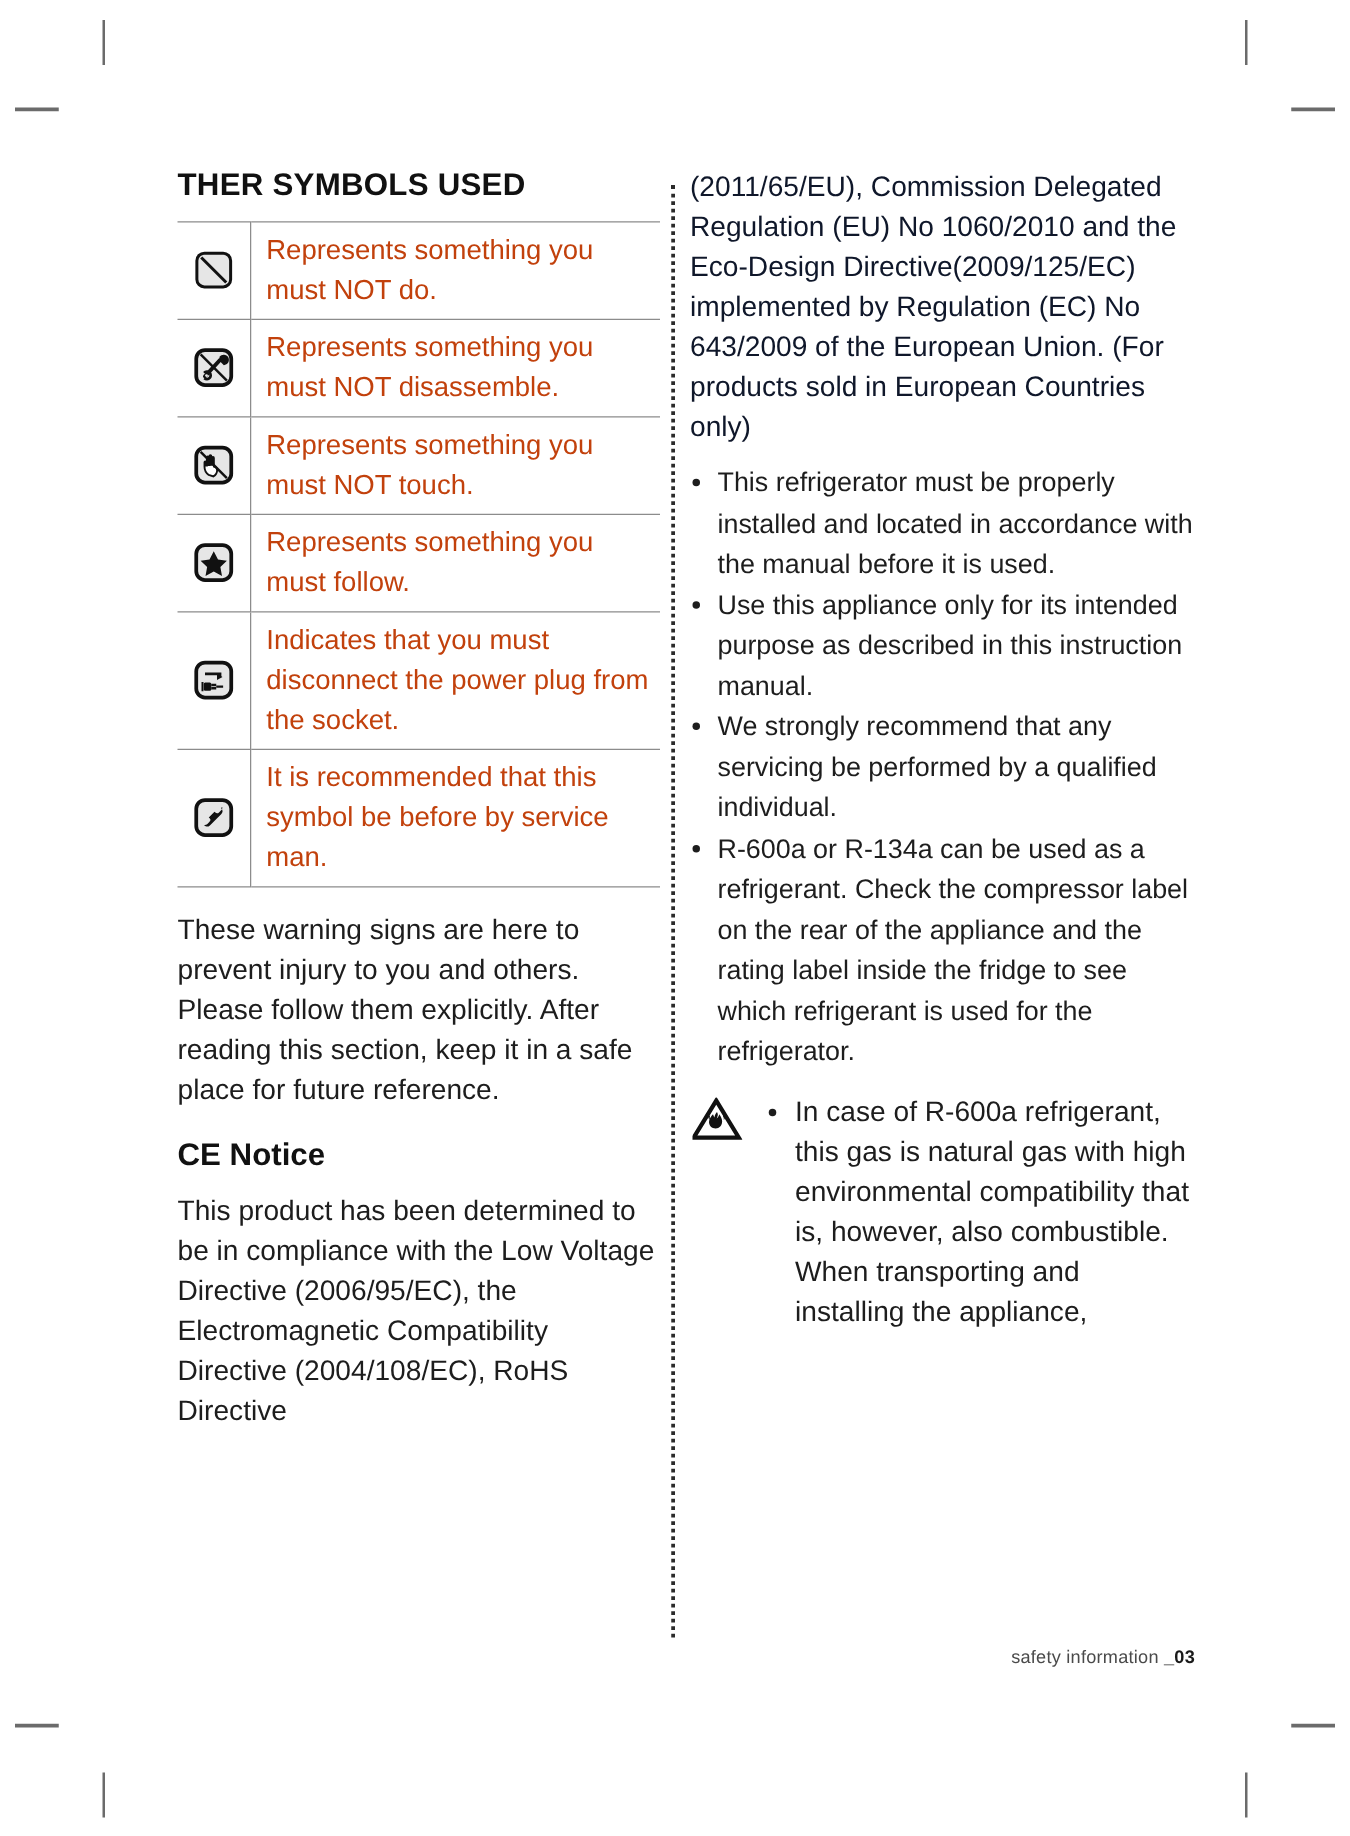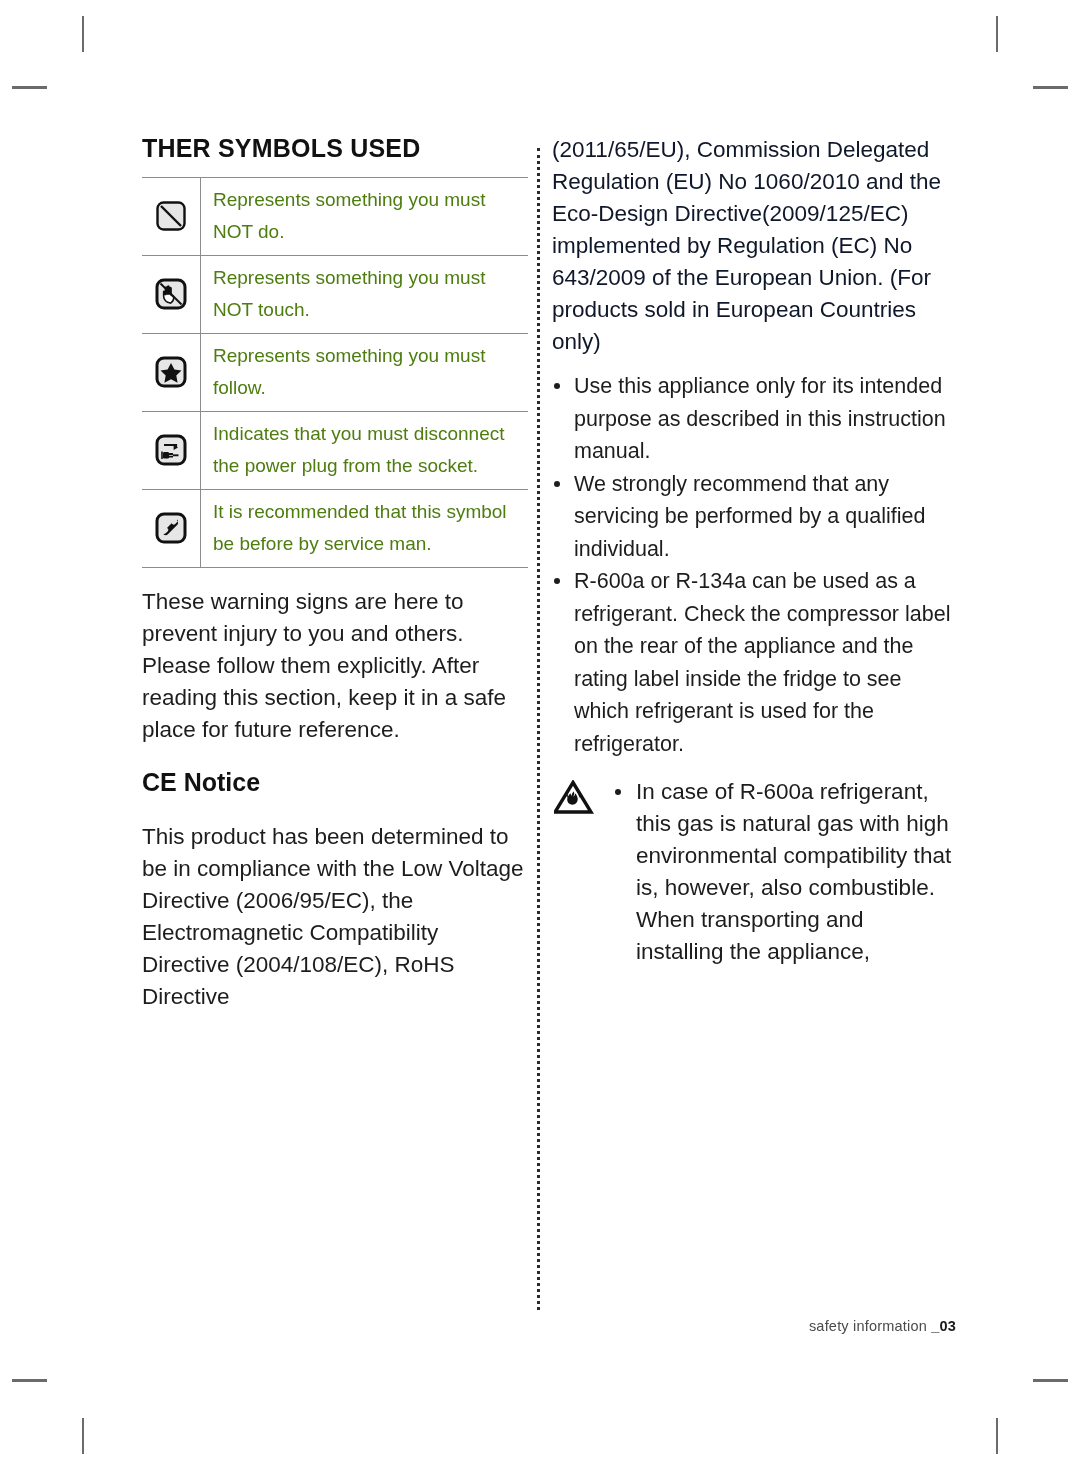--- a/index.html
+++ b/index.html
@@ -84,36 +84,36 @@
     padding: 6px 0 7px 0;
     vertical-align: middle;
   }
   .cell-icon {
     width: 58px;
     text-align: center;
     border-right: 1.5px solid #8c8c8c;
   }
   .cell-text {
     padding-left: 12px !important;
-    font-size: 19px;
+    font-size: 22px;
     line-height: 32px;
-    color: #4d7c0f;
+    color: #c2410c;
   }
 
   
   .glyph { display: block; margin: 0 auto; }
 
   
   .body-text {
     font-size: 22.5px;
     line-height: 32px;
     margin: 18px 0 0 0;
     color: #1d1d1d;
   }
-  .body-text.tight { margin-top: 24px; }
+  .body-text.tight { margin-top: 14px; }
 
   
   .col-right {
     position: absolute;
     left: 552px;
     top: 134px;
     width: 404px;
   }
   .rc-para {
     font-size: 22.5px;
@@ -200,20 +200,33 @@
         <tr>
           <td class="cell-icon">
             <svg class="glyph" width="34" height="34" viewBox="0 0 34 34">
               <rect x="3.5" y="3.5" width="27" height="27" rx="6" ry="6" fill="#e6e6e6" stroke="#111" stroke-width="2.4"></rect>
               <line x1="7" y1="7" x2="27" y2="27" stroke="#111" stroke-width="2.4"></line>
             </svg>
           </td>
           <td class="cell-text">Represents something you must NOT do.</td>
         </tr>
 
+        <tr>
+          <td class="cell-icon">
+            <svg class="glyph" width="34" height="34" viewBox="0 0 34 34">
+              <rect x="3" y="3" width="28" height="28" rx="7" ry="7" fill="#e6e6e6" stroke="#111" stroke-width="3"></rect>
+              <line x1="6.5" y1="6.5" x2="27.5" y2="27.5" stroke="#111" stroke-width="2"></line>
+              <path d="M10 24 L22 11" stroke="#111" stroke-width="3.2" stroke-linecap="round"></path>
+              <path d="M21.5 8.5 a4.2 4.2 0 1 1 3.6 6.6 l-2.4 -2.4 z" fill="#111"></path>
+              <path d="M9.5 25.5 a3 3 0 1 0 -0.2 -4.2" stroke="#111" stroke-width="2.2" fill="none"></path>
+              <circle cx="11.2" cy="23.4" r="1.1" fill="#e6e6e6"></circle>
+            </svg>
+          </td>
+          <td class="cell-text">Represents something you must NOT disassemble.</td>
+        </tr>
 
         <tr>
           <td class="cell-icon">
             <svg class="glyph" width="34" height="34" viewBox="0 0 34 34">
               <rect x="3" y="3" width="28" height="28" rx="7" ry="7" fill="#e6e6e6" stroke="#111" stroke-width="3"></rect>
               <path d="M13 25 c-2.2 -1.6 -3.4 -4.2 -3.4 -6.6 l0 -3.6 c0 -0.9 1.3 -0.9 1.3 0 l0 2.6 l0.6 0 l0 -6.6 c0 -1 1.4 -1 1.4 0 l0 6.2 l0.7 0 l0 -7.2 c0 -1 1.4 -1 1.4 0 l0 7.1 l0.7 0 l0 -5.6 c0 -1 1.4 -1 1.4 0 l0 6.9 c1.6 0.2 2.6 1 2.6 2.9 c0 2 -1.2 3.9 -3 5 z" fill="#fff" stroke="#111" stroke-width="1.5"></path>
               <line x1="6.5" y1="6.5" x2="27.5" y2="27.5" stroke="#111" stroke-width="2"></line>
             </svg>
           </td>
           <td class="cell-text">Represents something you must NOT touch.</td>
@@ -263,20 +276,24 @@
     <h2 class="sub-title">CE Notice</h2>
 
     <p class="body-text tight">This product has been determined to be in compliance with the Low Voltage Directive (2006/95/EC), the Electromagnetic Compatibility Directive (2004/108/EC), RoHS Directive</p>
   </div>
 
   <div class="col-right">
 
     <p class="rc-para">(2011/65/EU), Commission Delegated Regulation (EU) No 1060/2010 and the Eco-Design Directive(2009/125/EC) implemented by Regulation (EC) No 643/2009 of the European Union. (For products sold in European Countries only)</p>
 
     <ul class="bullets">
+      <li>
+        <span class="dot"></span>
+        <span>This refrigerator must be properly installed and located in accordance with the manual before it is used.</span>
+      </li>
       <li>
         <span class="dot"></span>
         <span>Use this appliance only for its intended purpose as described in this instruction manual.</span>
       </li>
       <li>
         <span class="dot"></span>
         <span>We strongly recommend that any servicing be performed by a qualified individual.</span>
       </li>
       <li>
         <span class="dot"></span>

